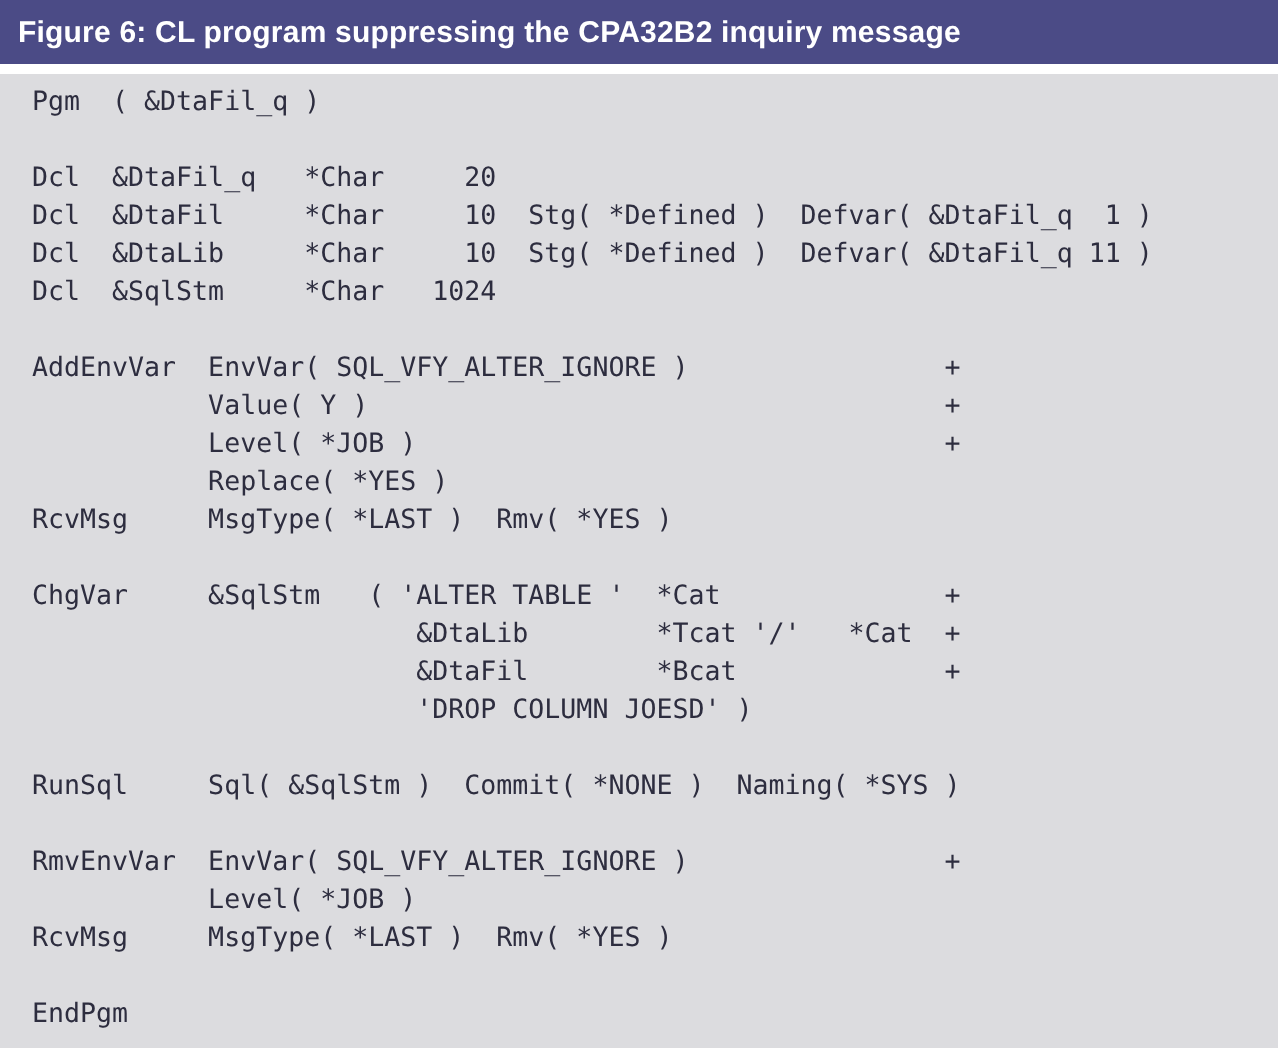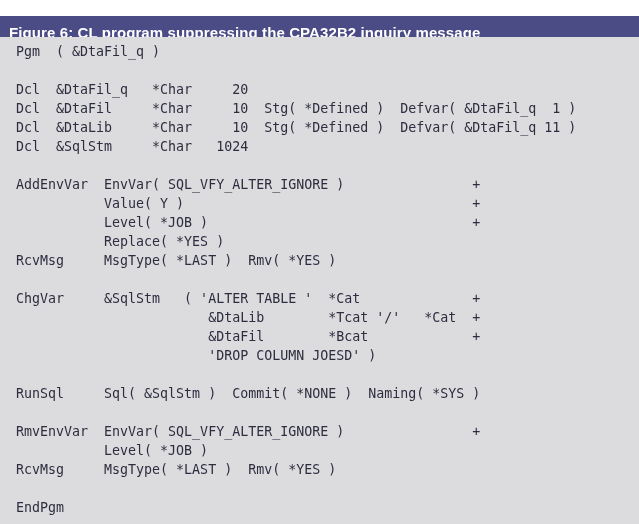--- a/index.html
+++ b/index.html
@@ -12,21 +12,21 @@
   }
   .figure-container {
     width: 639px;
     height: 524px;
     position: relative;
     font-family: "Liberation Sans", sans-serif;
   }
   .caption-bar {
     position: absolute;
     left: 0;
-    top: 16px;
+    top: 0;
     width: 639px;
     height: 32px;
     background: var(--header-bg, #4b4b86);
     color: var(--header-text, #ffffff);
     display: flex;
     align-items: center;
     box-sizing: border-box;
     padding-left: 9px;
     font-size: 15px;
     letter-spacing: 0.1px;

